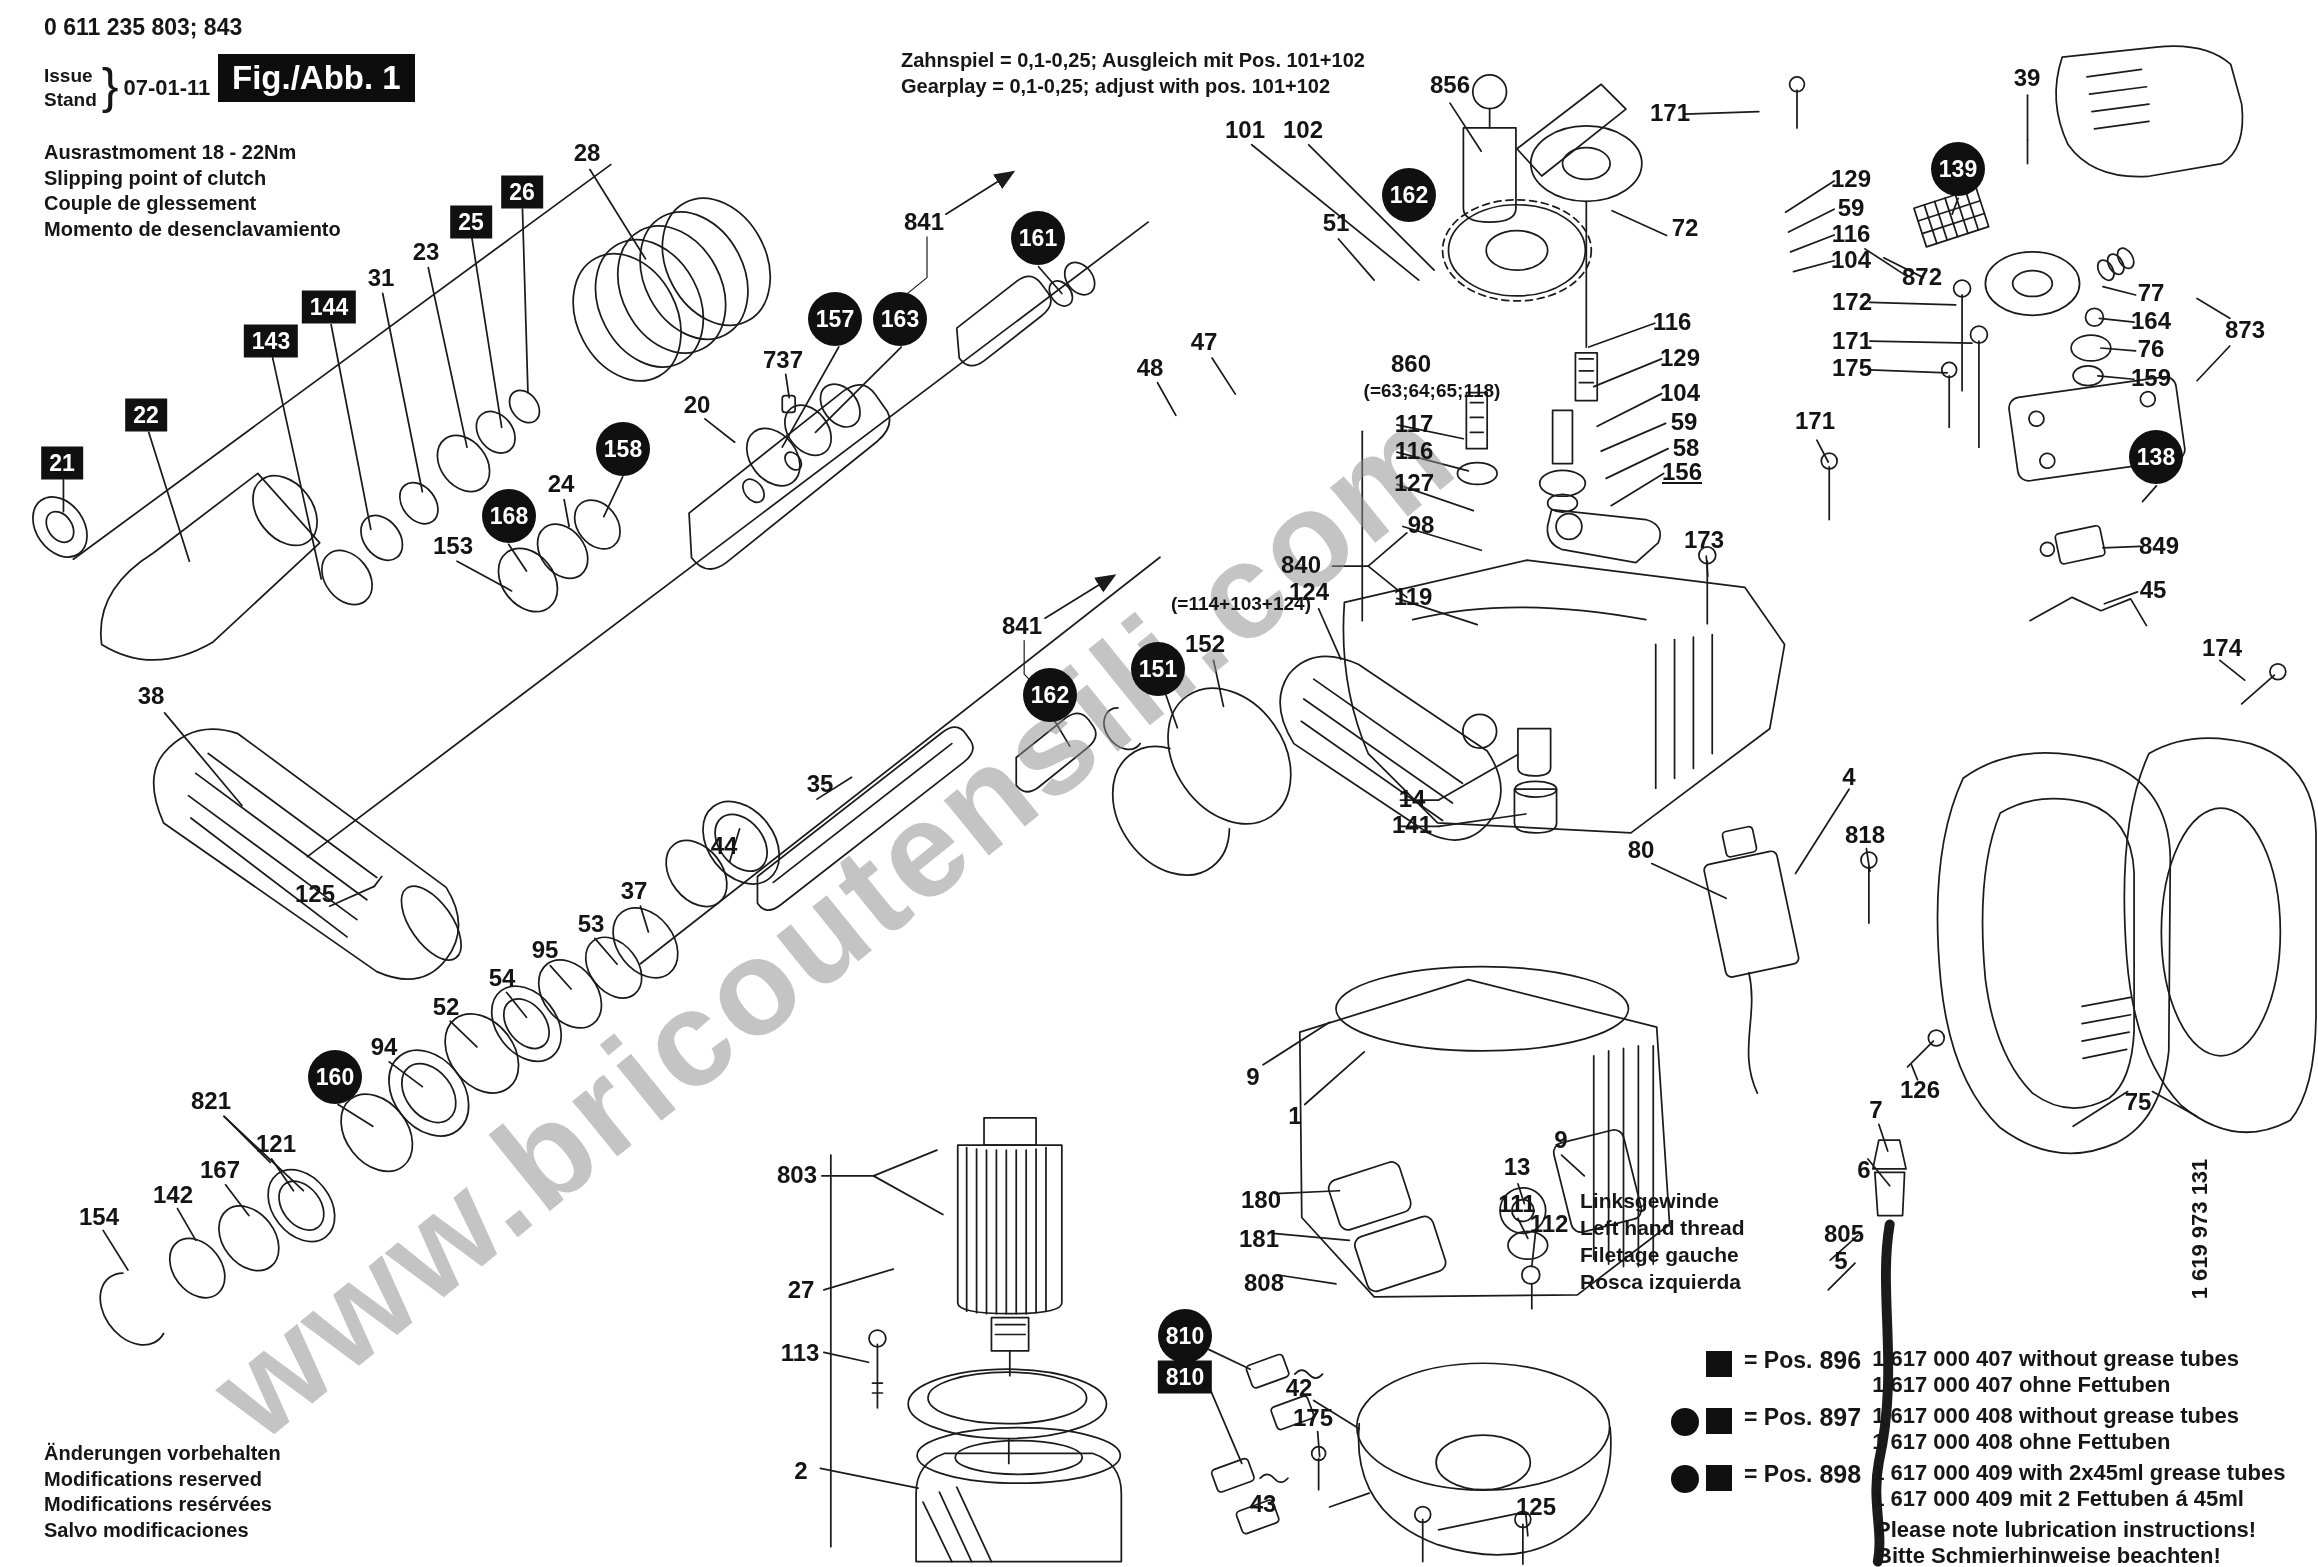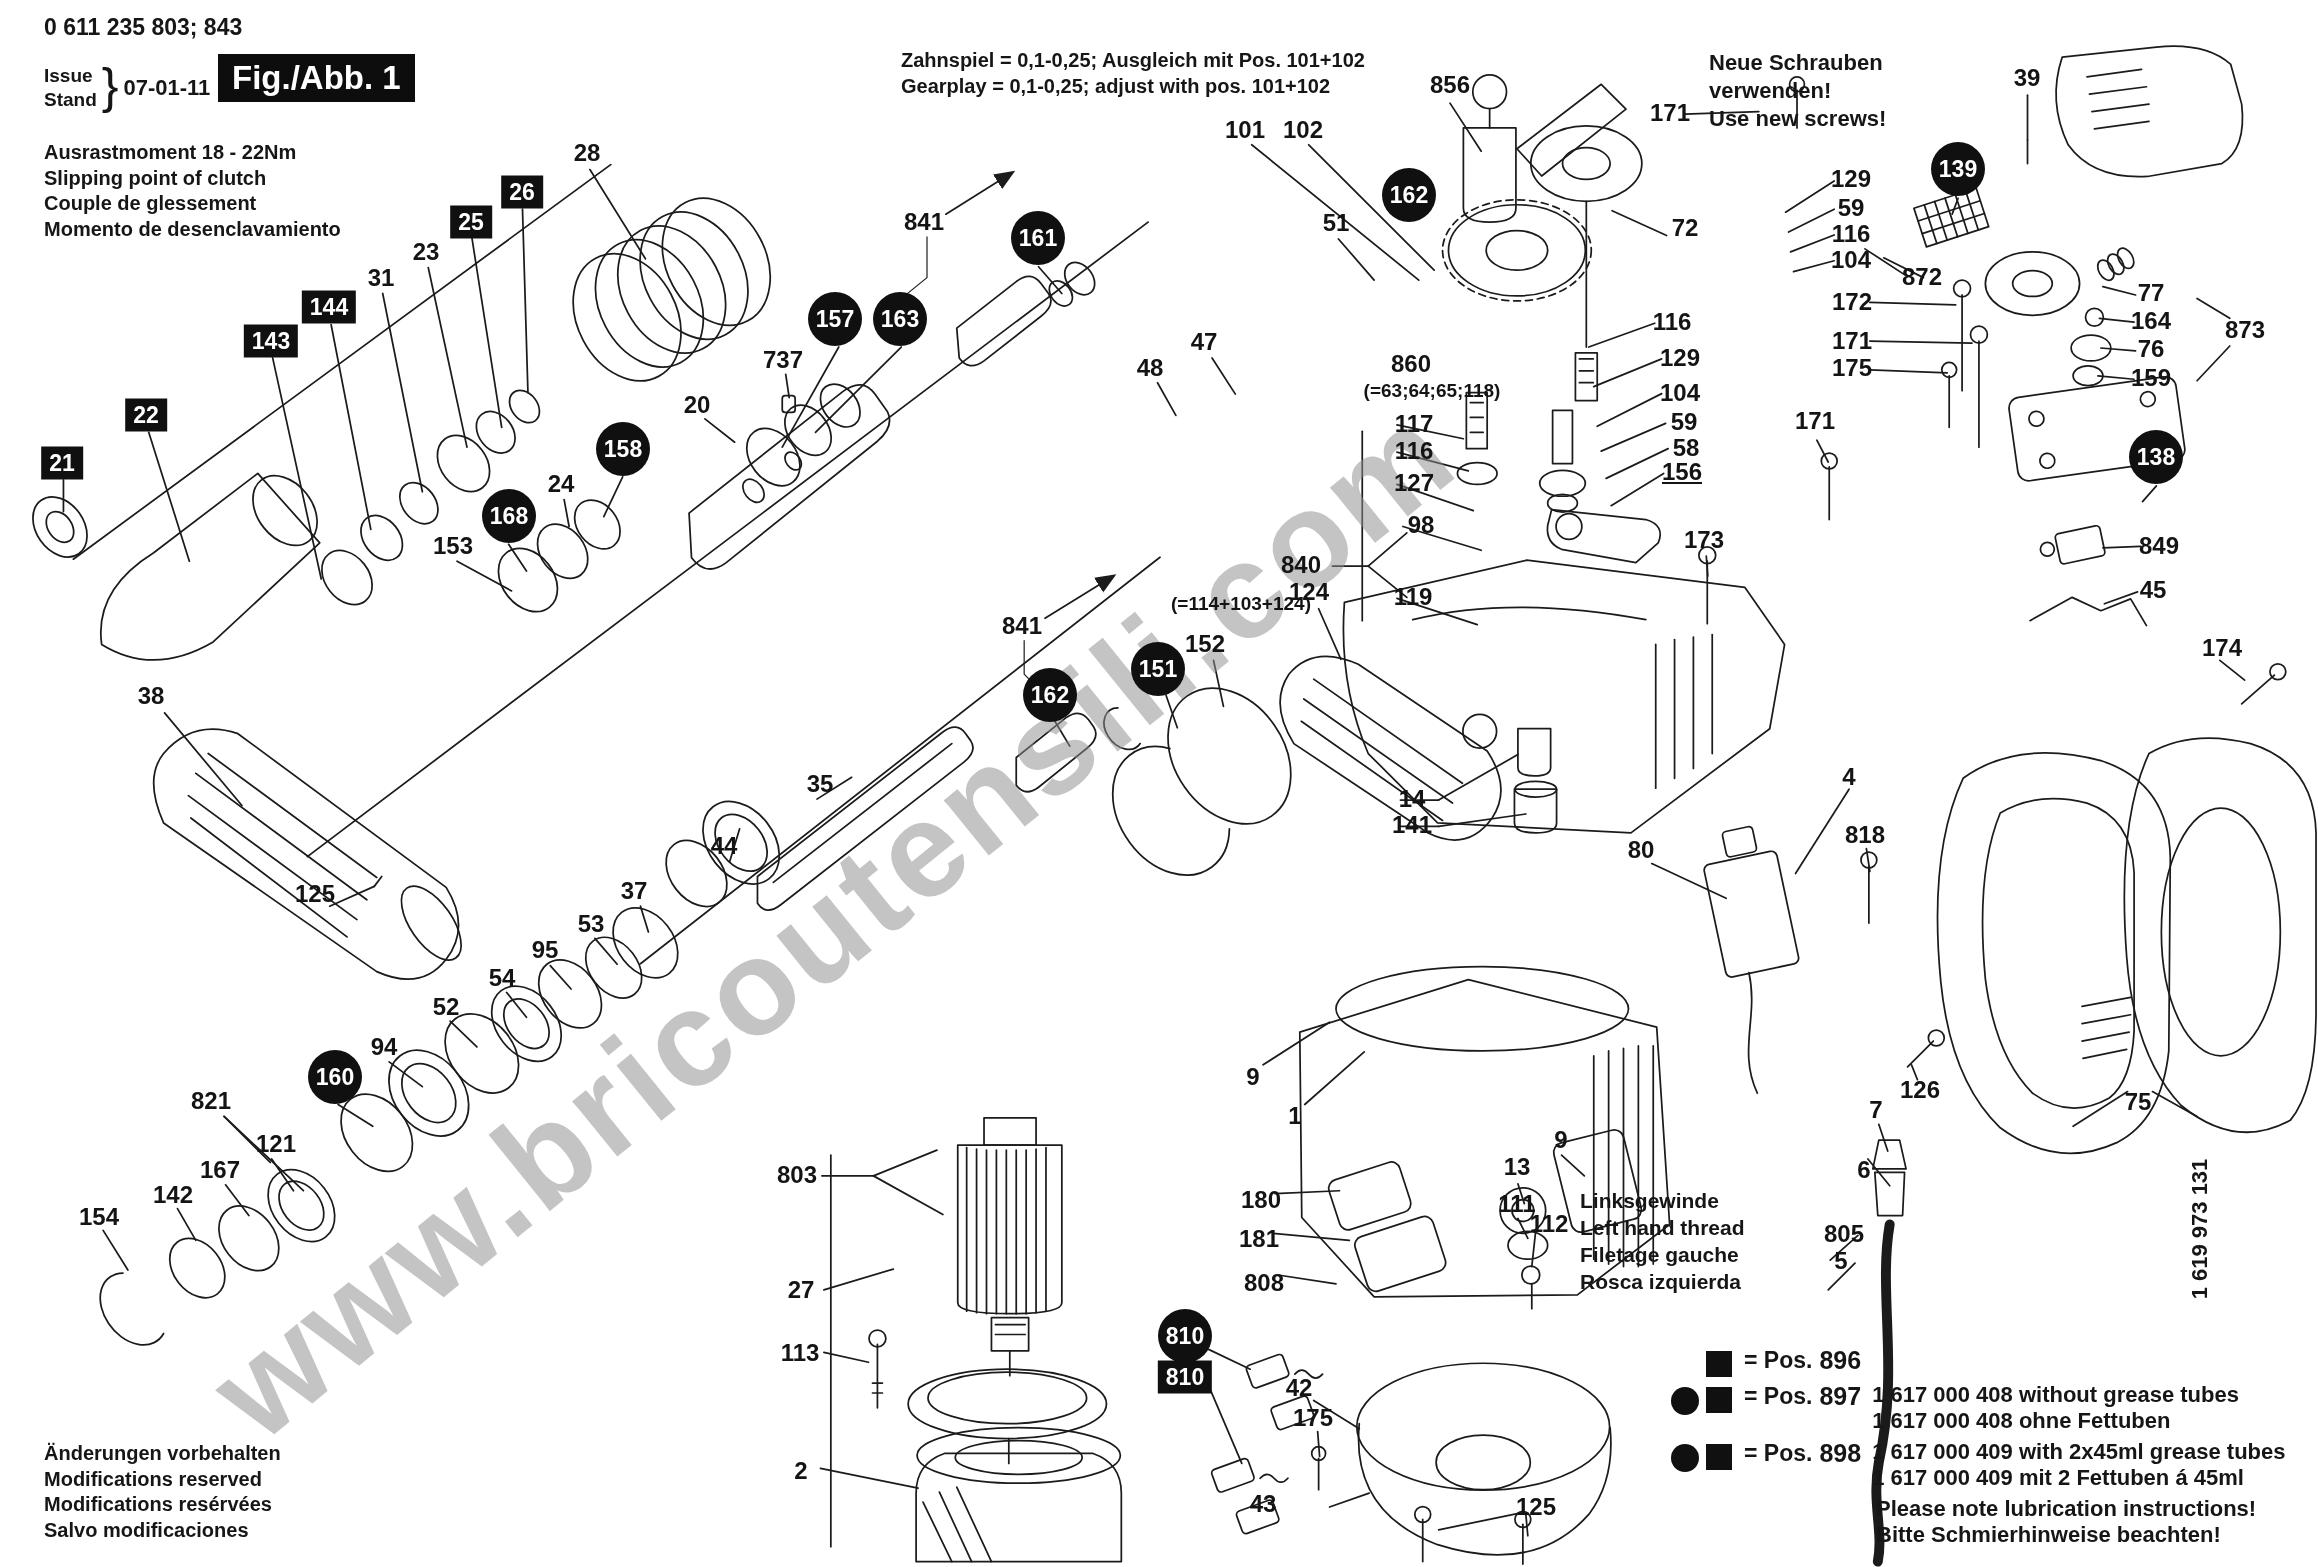--- a/index.html
+++ b/index.html
@@ -585,25 +585,20 @@
   <div class="block" style="left:44px;top:140px;" id="note-clutch">
       <div>Ausrastmoment 18 - 22Nm</div>
       <div>Slipping point of clutch</div>
       <div>Couple de glessement</div>
       <div>Momento de desenclavamiento</div>
     </div>
   <div class="block" style="left:901px;top:48px;" id="note-gearplay">
       <div>Zahnspiel = 0,1-0,25; Ausgleich mit Pos. 101+102</div>
       <div>Gearplay  = 0,1-0,25; adjust with pos. 101+102</div>
     </div>
-  <div class="block" style="left:1709px;top:49px;font-size:22px;" id="note-screws">
-      <div>Neue Schrauben</div>
-      <div>verwenden!</div>
-      <div>Use new screws!</div>
-    </div>
   <div class="block" style="left:1580px;top:1188px;font-size:21px;" id="note-thread">
       <div>Linksgewinde</div>
       <div>Left hand thread</div>
       <div>Filetage gauche</div>
       <div>Rosca izquierda</div>
     </div>
   <div class="block" style="left:44px;top:1441px;" id="note-mods">
       <div>Änderungen vorbehalten</div>
       <div>Modifications reserved</div>
       <div>Modifications resérvées</div>
@@ -611,20 +606,24 @@
     </div>
 
   <div class="legend">
     <div id="legend-rows">
         <div class="legend-row">
           <span class="leg-syms">
             <span class="sym-square"></span>
           </span>
           <span class="leg-pos">= Pos.</span>
           <span class="leg-num">896</span>
+          <span class="leg-lines">
+            <div>1 617 000 407 without grease tubes</div>
+            <div>1 617 000 407 ohne Fettuben</div>
+          </span>
         </div>
         <div class="legend-row">
           <span class="leg-syms">
             <span class="sym-circle"></span>
             <span class="sym-square"></span>
           </span>
           <span class="leg-pos">= Pos.</span>
           <span class="leg-num">897</span>
           <span class="leg-lines">
             <div>1 617 000 408 without grease tubes</div>

